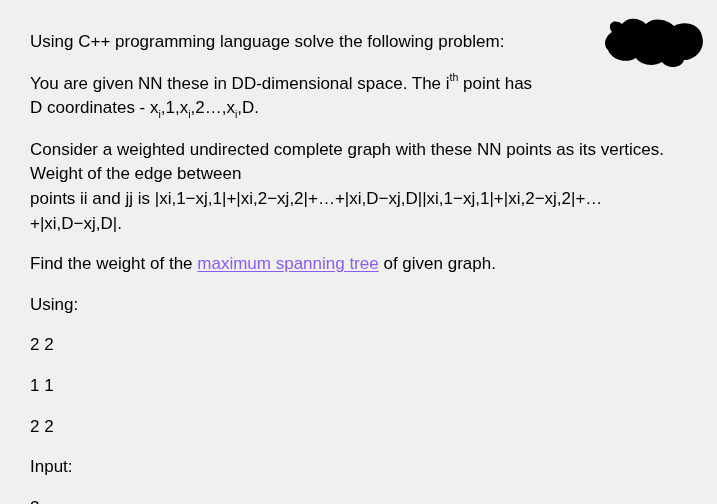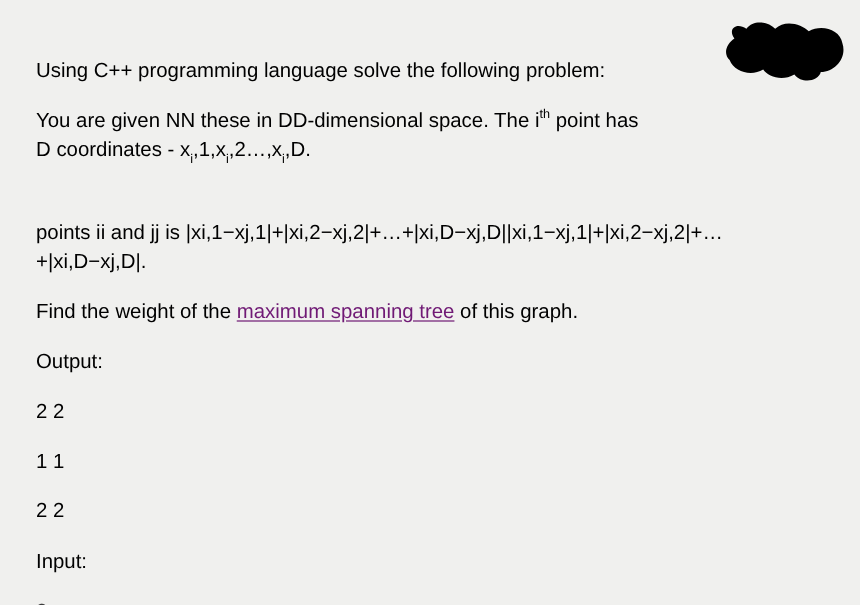--- a/index.html
+++ b/index.html
@@ -6,25 +6,25 @@
   html, body { width: 717px; height: 504px; overflow: hidden; }
   body {
     background: #f0f0ee;
     font-family: Arial, Helvetica, sans-serif;
     font-size: 17px;
     line-height: 1.45;
     color: #000;
     padding: 30px 30px 10px 30px;
     position: relative;
   }
-  .para { margin-bottom: 16px; max-width: 640px; margin-top: 17px; }
+  .para { margin-bottom: 16px; max-width: 640px; }
   .para.narrow { max-width: 510px; }
   .sub { font-size: 0.62em; vertical-align: sub; position: relative; top: 0.1em; }
   .sup { font-size: 0.62em; vertical-align: super; position: relative; top: -0.1em; }
-  .link { color: #701a75; text-decoration: underline; text-underline-offset: 2px; }
+  .link { color: #8b5cf6; text-decoration: underline; text-underline-offset: 2px; }
   .blob {
     position: absolute;
     top: 14px;
     right: 12px;
     width: 105px;
     height: 56px;
   }
   .blob svg { width: 100%; height: 100%; }
 </style>
 </head>
@@ -38,26 +38,26 @@
 
 <p class="para">
   <span>Using C++ programming language solve the following problem:</span>
 </p>
 
 <p class="para narrow">
   <span>You are given NN these in DD-dimensional space. The i</span><span class="sup">th</span><span> point has D coordinates - x</span><span class="sub">i</span><span>,1,x</span><span class="sub">i</span><span>,2…,x</span><span class="sub">i</span><span>,D.</span>
 </p>
 
 <p class="para">
-  <br>
+  <span>Consider a weighted undirected complete graph with these NN points as its vertices. Weight of the edge between</span><br>
   <span>points ii and jj is |xi,1−xj,1|+|xi,2−xj,2|+…+|xi,D−xj,D||xi,1−xj,1|+|xi,2−xj,2|+…+|xi,D−xj,D|.</span>
 </p>
 
 <p class="para">
-  <span>Find the weight of the </span><a href="#" class="link">maximum spanning tree</a><span> of this graph.</span>
+  <span>Find the weight of the </span><a href="#" class="link">maximum spanning tree</a><span> of given graph.</span>
 </p>
 
-<p class="para">Output:</p>
+<p class="para">Using:</p>
 <p class="para">2 2</p>
 <p class="para">1 1</p>
 <p class="para">2 2</p>
 <p class="para">Input:</p>
 <p class="para">2</p>
 
 </body></html>

